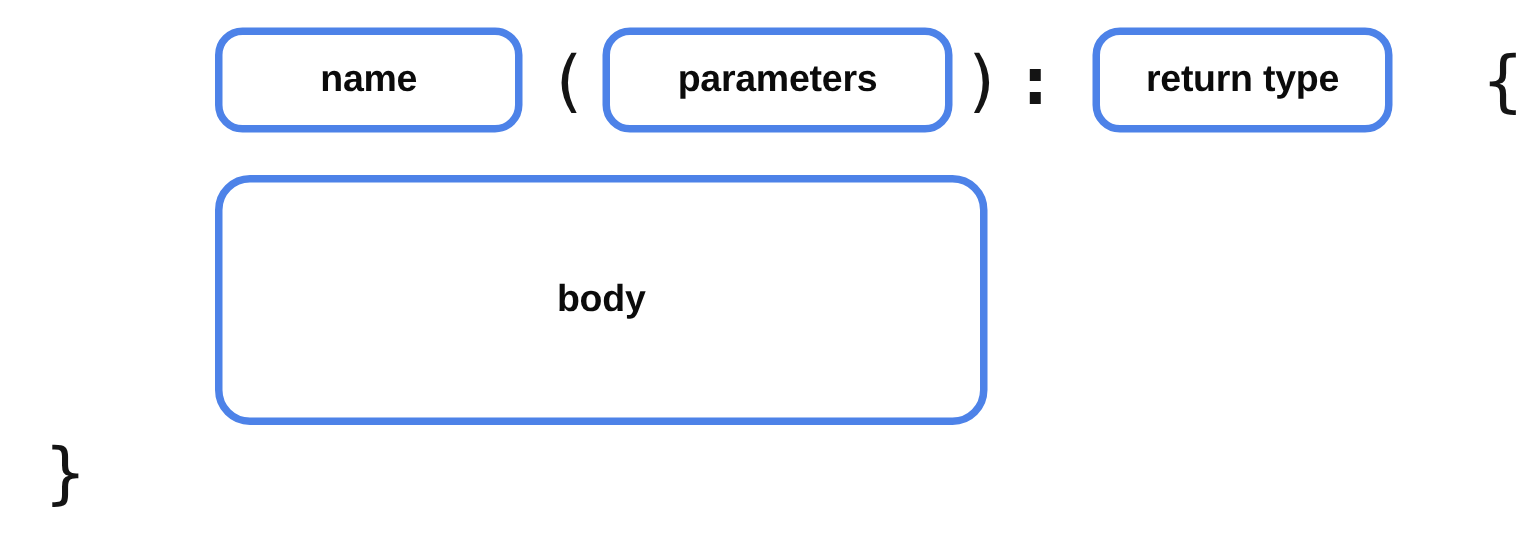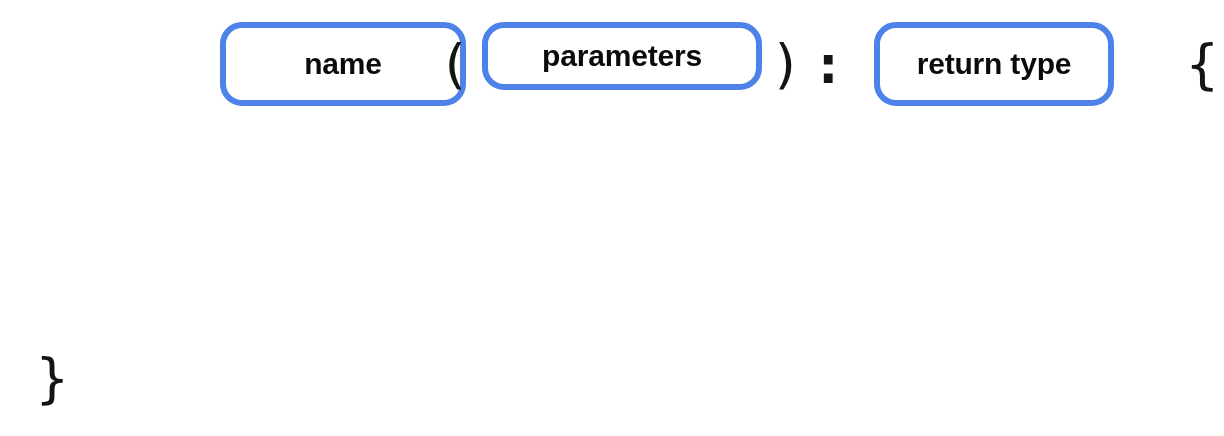--- a/index.html
+++ b/index.html
@@ -62,28 +62,27 @@
     letter-spacing: -0.2px;
     white-space: nowrap;
     line-height: 1;
   }
 
   .slot-name {
     left: 172px;
     top: 22px;
     width: 246px;
     height: 84px;
-    margin-left: 48px;
   }
 
   .slot-parameters {
     left: 482px;
     top: 22px;
     width: 280px;
-    height: 68px;
+    height: 84px;
   }
 
   .slot-return-type {
     left: 874px;
     top: 22px;
     width: 240px;
     height: 84px;
   }
 
   .slot-body {
@@ -118,16 +117,19 @@
   <span class="code-token paren-close">)</span>
 
   <span class="code-token colon-token">:</span>
 
   <div class="slot slot-return-type">
     <span class="slot-label">return type</span>
   </div>
 
   <span class="code-token brace-open">{</span>
 
+  <div class="slot slot-body">
+    <span class="slot-label">body</span>
+  </div>
 
   <span class="code-token brace-close">}</span>
 
 </div>
 
 </body></html>

